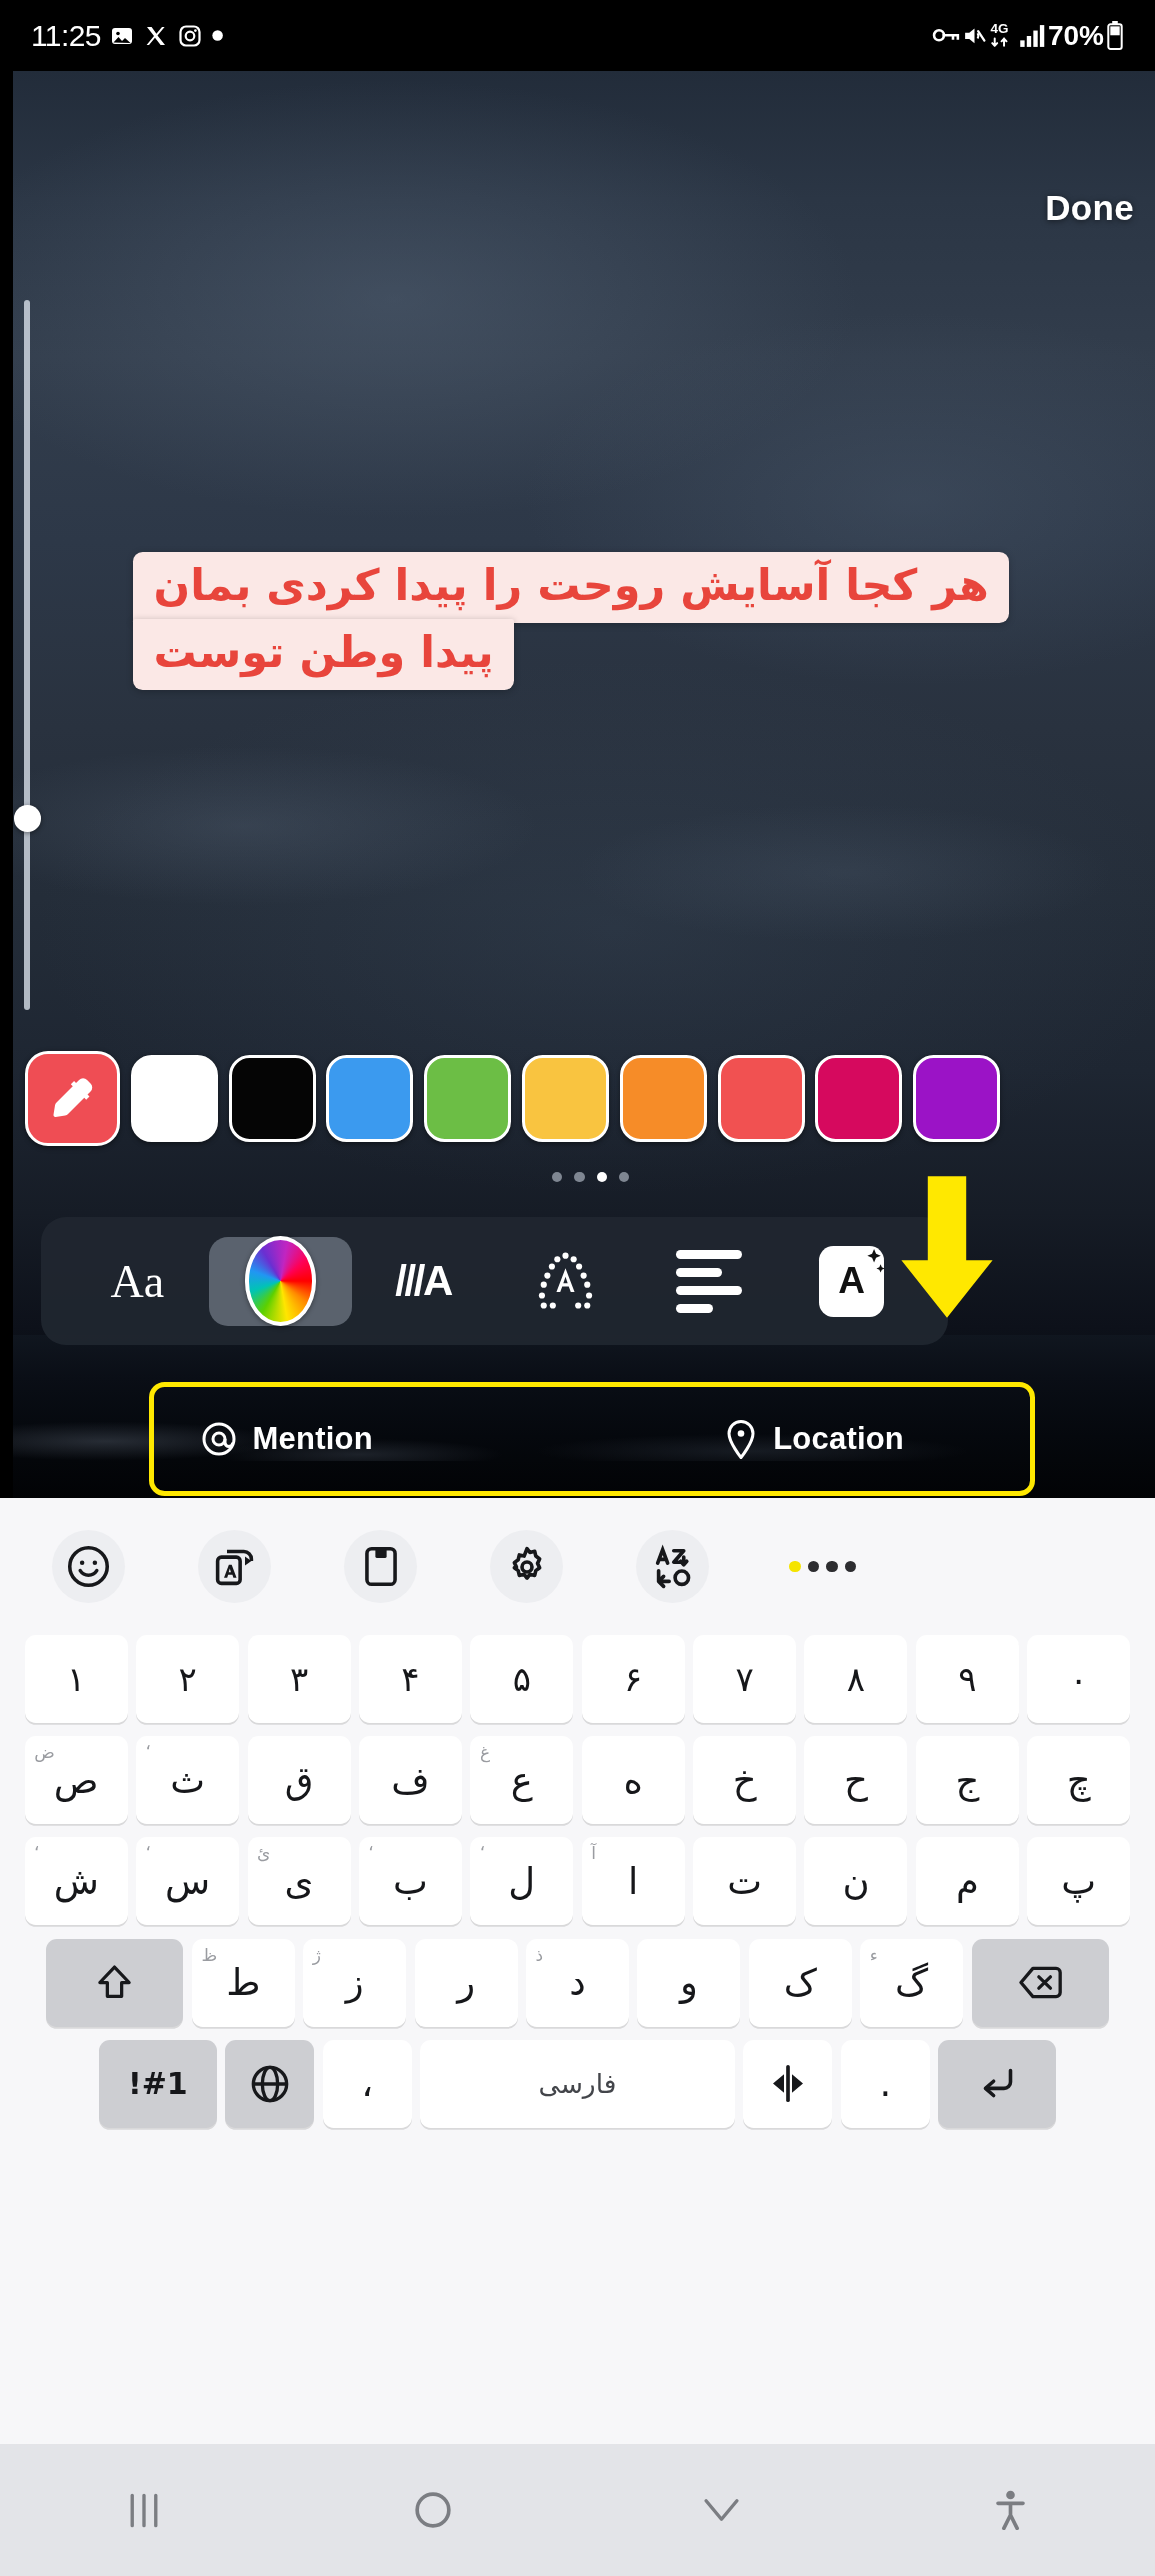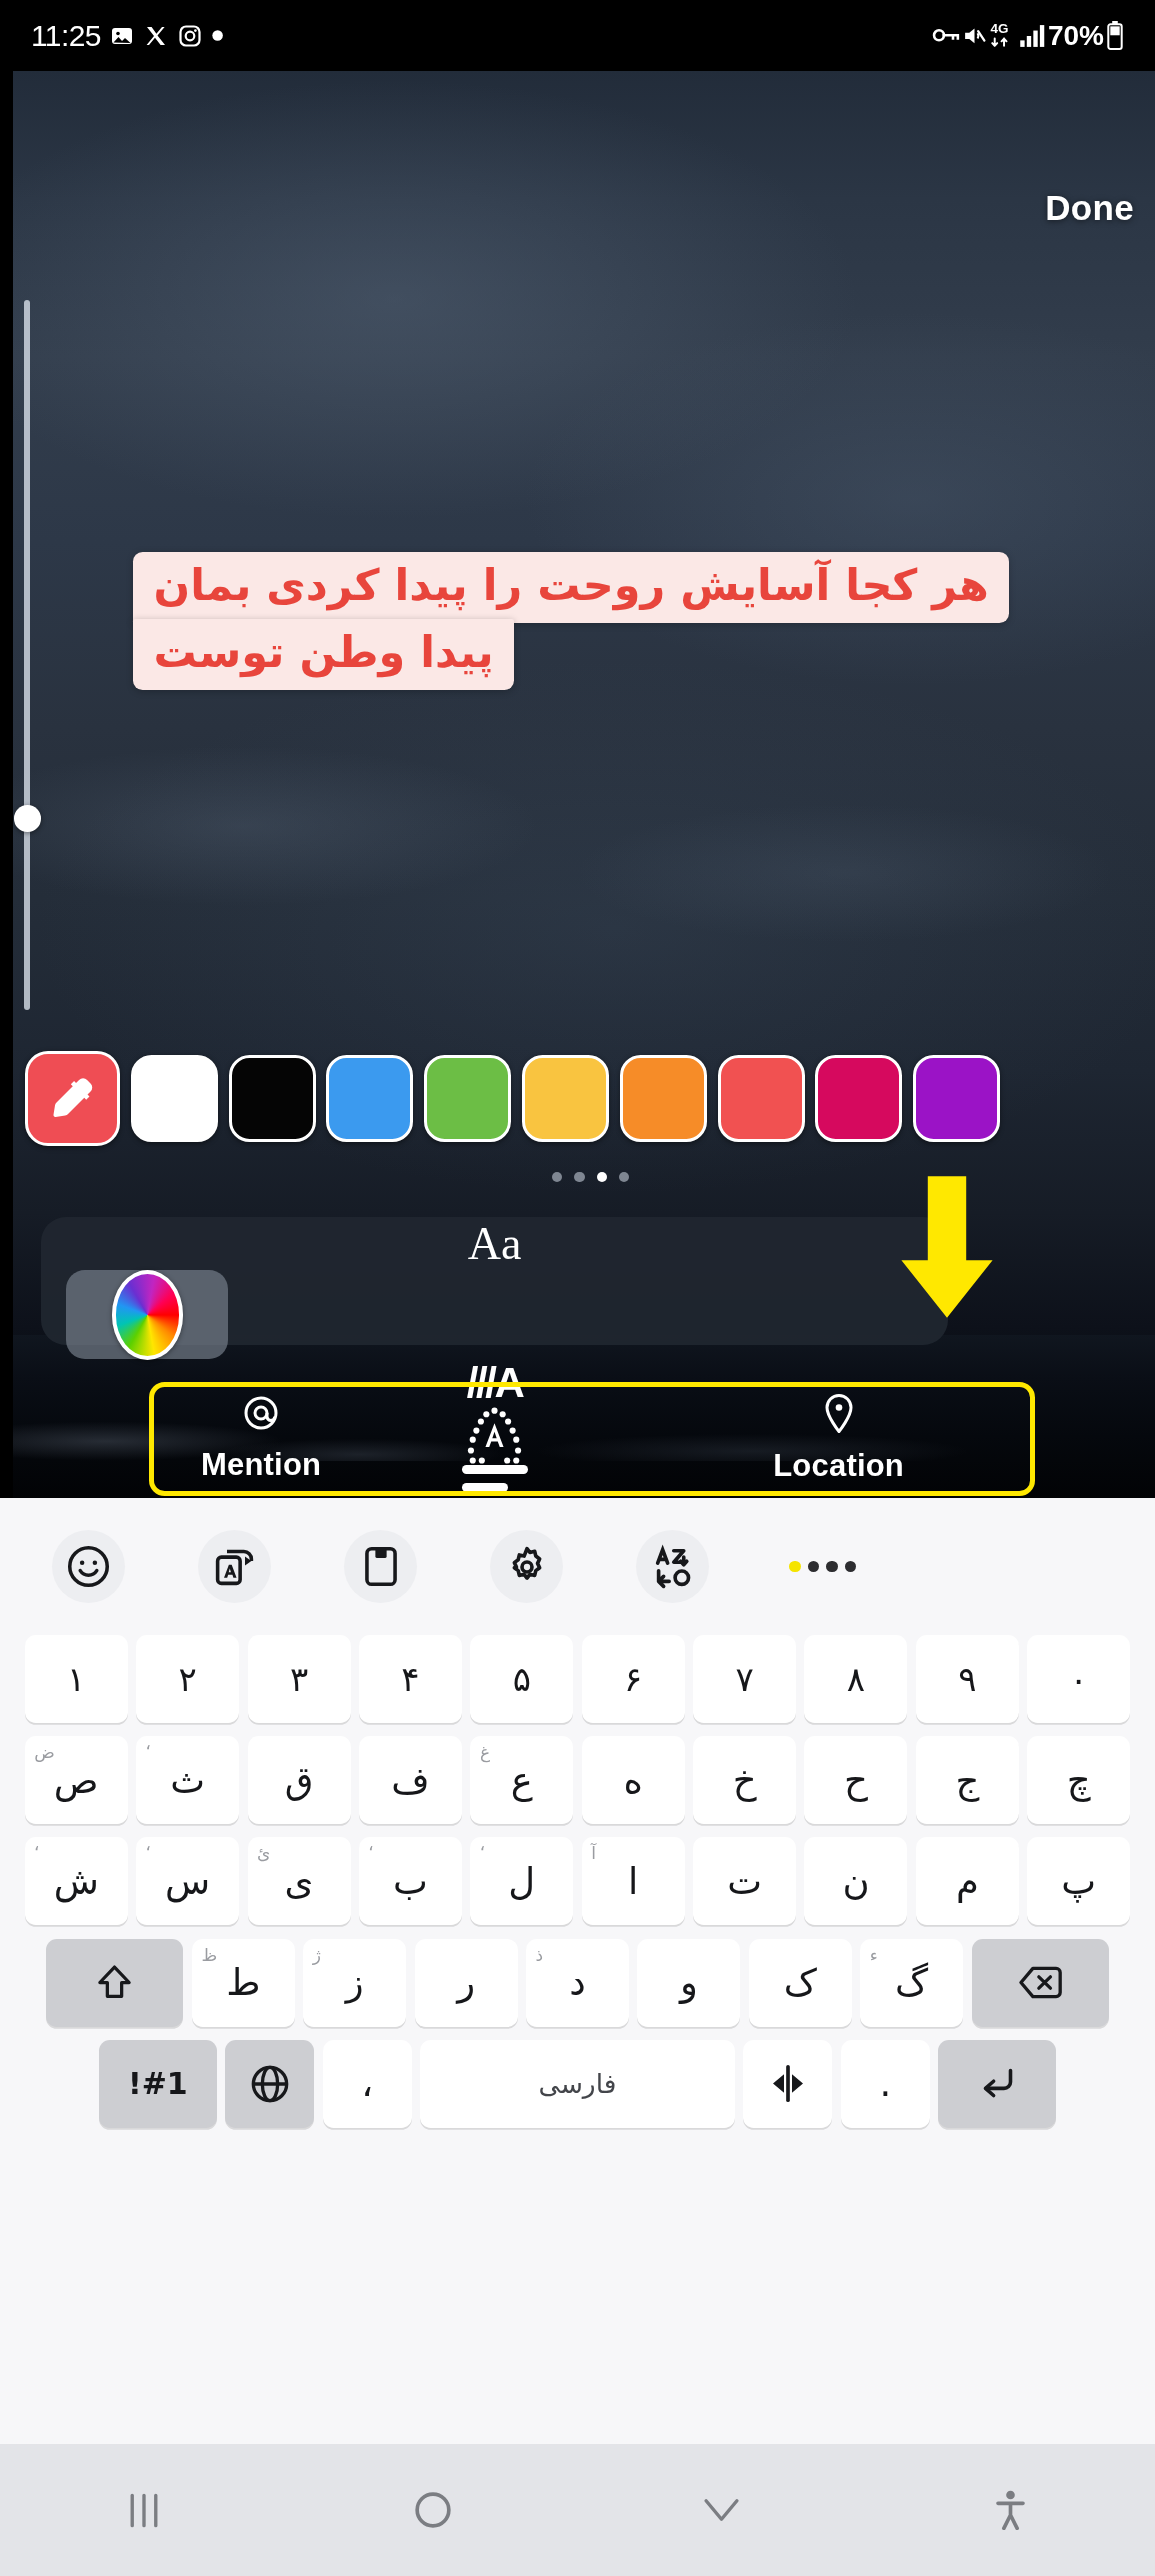--- a/index.html
+++ b/index.html
@@ -85,21 +85,21 @@
      display:flex; align-items:center; justify-content:center; }
   #page-dots { position:absolute; left:0; top:1172px; width:1155px;
      display:flex; justify-content:center; gap:12px; }
   .dot { width:10.2px; height:10.2px; border-radius:50%; background:rgba(190,198,210,.62); cursor:pointer; }
   .dot.active { background:#fff; }
 
   
   #style-toolbar {
     position:absolute; left:28px; top:1217px; width:907px; height:128px;
     background:rgba(32,38,48,.94); border-radius:25px;
-    display:flex; padding:0 25px; gap:0;flex-direction:column;
+    display:flex; align-items:center; padding:0 25px; gap:0;
   }
   .tool-btn { flex:1; height:89px; display:flex; align-items:center; justify-content:center;
      border-radius:19px; cursor:pointer; position:relative; }
   .tool-btn.selected { background:rgba(122,130,142,.66); max-width:162px; }
   .tool-aa { color:#fff; font-family:"Liberation Serif", serif; font-size:46px; font-weight:400; }
   #color-wheel { width:71px; height:90px; border-radius:36px/45px; border:4.2px solid #fff;
      background:conic-gradient(from 90deg,#ff0000,#ff8a00,#ffe600,#5cd000,#00c4b4,#2196f3,#6a2fd1,#c125c1,#ff0055,#ff0000);
      box-shadow:0 1.2px 4.8px rgba(0,0,0,.4); }
   .tool-glyph { color:#fff; font-size:42px; font-weight:700; letter-spacing:-2.4px;
      font-family:"Liberation Sans", sans-serif; }
@@ -112,21 +112,21 @@
   
   #arrow-annotation { position:absolute; left:874px; top:1175px; width:120px; height:172px;
      pointer-events:none; }
 
   
   #mention-location-bar {
     position:absolute; left:136px; top:1382px; width:886px; height:114px;
     border:5.4px solid #ffe800; border-radius:15.6px;
     display:flex; align-items:center; color:#fff;
   }
-  .ml-item { display:flex; align-items:center; gap:15.6px; cursor:pointer;flex-direction:column; }
+  .ml-item { display:flex; align-items:center; gap:15.6px; cursor:pointer; }
   #mention-item { margin-left:47px; }
   #location-item { margin-left:auto; margin-right:126px; }
   .ml-label { font-size:31px; font-weight:600; letter-spacing:0.2px; }
 
   
   #keyboard { position:absolute; left:0; top:1498px; width:1155px; height:946px;
      background:#f7f7f9; }
   #kb-toolbar { height:137px; display:flex; align-items:center; padding:0 52px; }
   .kb-tool { width:73px; height:73px; border-radius:50%; background:#edeef1;
      display:flex; align-items:center; justify-content:center; margin-right:73px;

